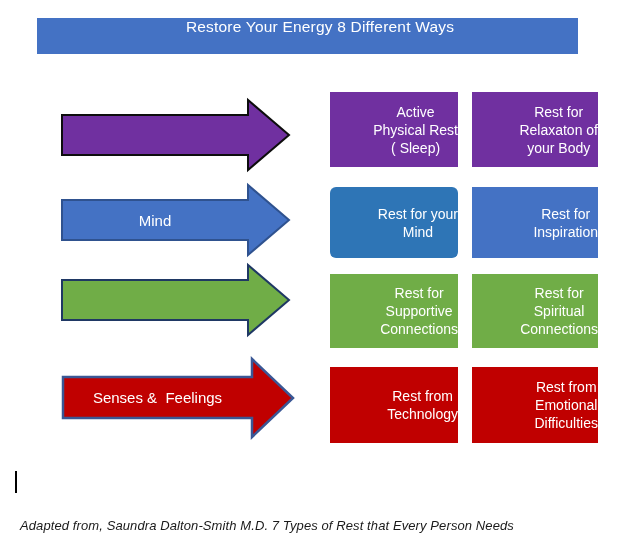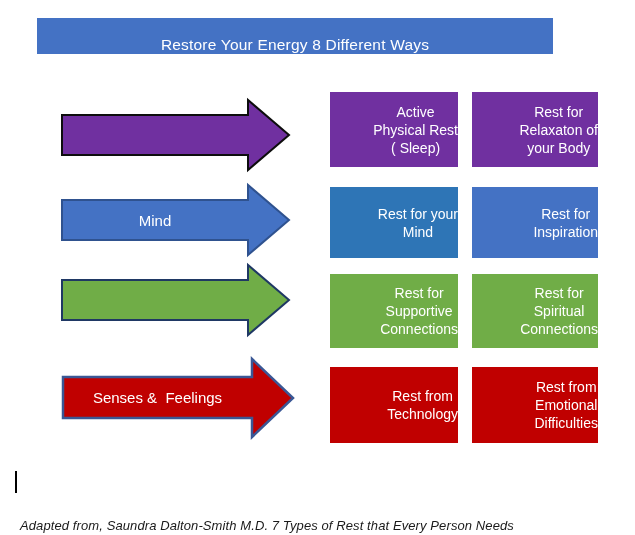--- a/index.html
+++ b/index.html
@@ -5,21 +5,21 @@
   html, body { margin: 0; padding: 0; background: #fff; }
   .canvas {
     position: relative;
     width: 635px; height: 535px;
     background: #ffffff;
     font-family: "Liberation Sans", sans-serif;
     overflow: hidden;
   }
   .title-bar {
     position: absolute; left: 37px; top: 18px; width: 516px; height: 36px;
-    display: flex; align-items: flex-end; justify-content: center;
+    display: flex; align-items: flex-start; justify-content: center; padding-left: 25px;
   }
   .title-text {
     color: #ffffff; font-size: 15.5px; letter-spacing: .2px;
   }
   .arrow-svg { position: absolute; overflow: visible; }
   .arrow-label {
     position: absolute; color: #ffffff; font-size: 15px;
     display: flex; align-items: center; justify-content: center;
     white-space: pre-wrap; text-align: center;
   }
@@ -65,21 +65,21 @@
     <span class="box-label">Rest for
 Relaxaton of
 your Body</span>
   </div>
 
   <svg class="arrow-svg" style="left:60px; top:183px;" width="232" height="74" viewBox="0 0 232 74">
     <polygon points="2,17 188,17 188,2 229,37 188,72 188,57 2,57" stroke-width="2" stroke-linejoin="miter" fill="#4472C4" stroke="#2F528F"></polygon>
   </svg>
   <div class="arrow-label" style="left:62px; top:200px; width:186px; height:40px;">Mind</div>
 
-  <div class="box" style="left: 330px; top: 187px; width: 128px; height: 71px; background: rgb(46, 117, 182);">
+  <div class="box" style="left: 330px; top: 187px; width: 128px; height: 71px; background: rgb(46, 117, 182); border-radius: 6px;">
     <span class="box-label">Rest for your
 Mind</span>
   </div>
   <div class="box" style="left: 472px; top: 187px; width: 126px; height: 71px; background: rgb(68, 114, 196);">
     <span class="box-label">Rest for
 Inspiration</span>
   </div>
 
   <svg class="arrow-svg" style="left:60px; top:263px;" width="232" height="74" viewBox="0 0 232 74">
     <polygon points="2,17 188,17 188,2 229,37 188,72 188,57 2,57" stroke-width="2" stroke-linejoin="miter" fill="#70AD47" stroke="#1F3864"></polygon>

